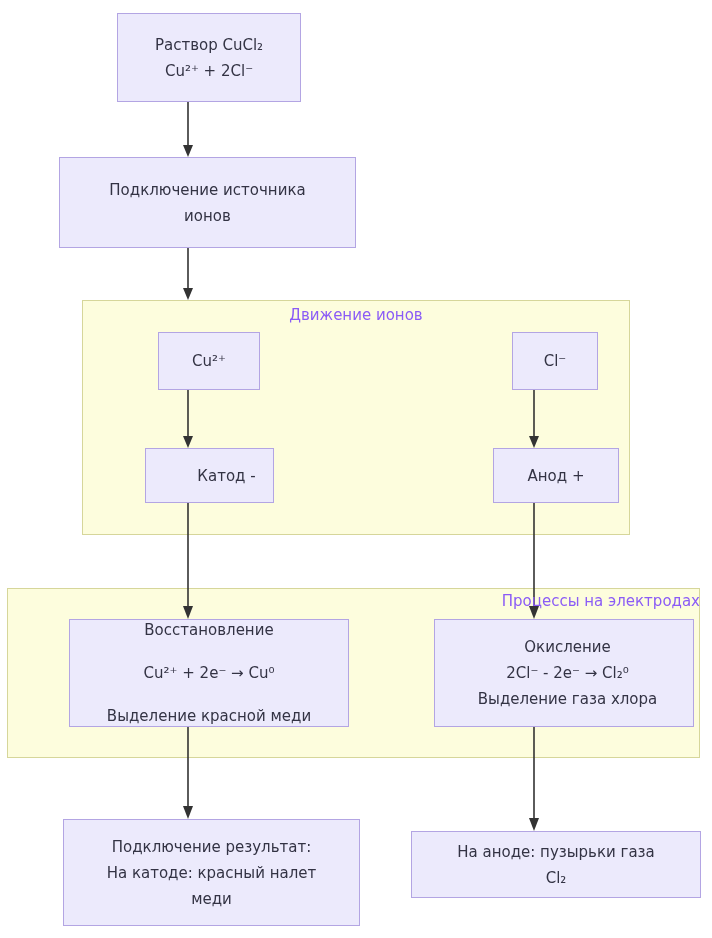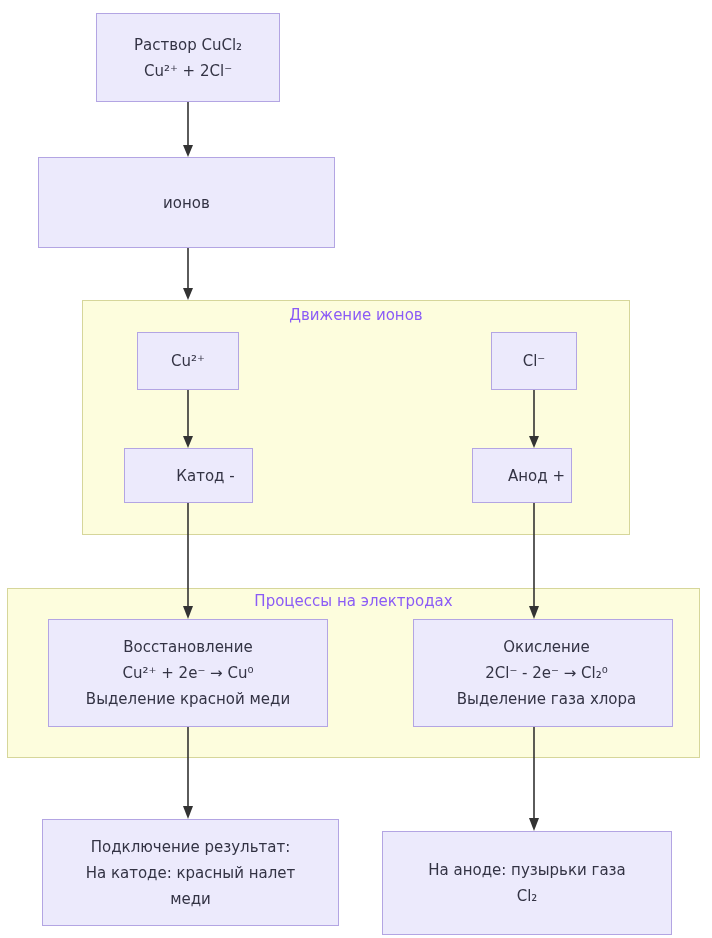--- a/index.html
+++ b/index.html
@@ -52,20 +52,21 @@
     display: flex;
     flex-direction: column;
     align-items: center;
     justify-content: center;
     text-align: center;
     font-size: 15px;
     line-height: 26px;
     color: #333344;
     z-index: 4;
     padding: 0 6px;
+    margin-left: 21px;
   }
   .node .ln {
     display: block;
     white-space: nowrap;
   }
   
   .edge {
     position: absolute;
     z-index: 2;
     overflow: visible;
@@ -80,21 +81,21 @@
 </style>
 </head>
 <body>
 
 <div id="canvas">
 
   <div class="group" style="left:82px; top:300px; width:548px; height:235px;"></div>
   <div class="group-title" style="left:82px; width:548px; top:306px;">Движение ионов</div>
 
   <div class="group" style="left:7px; top:588px; width:693px; height:170px;"></div>
-  <div class="group-title" style="left:7px; width:693px; top:592px;">Процессы на электродах</div>
+  <div class="group-title" style="left:7px; width:693px; top:592px;text-align:right;">Процессы на электродах</div>
 
   <svg class="edge" style="left:0; top:0;" width="712" height="938">
 
     <line x1="188" y1="102" x2="188" y2="148"></line>
     <polygon points="188,157 183,145 193,145"></polygon>
 
     <line x1="188" y1="248" x2="188" y2="291"></line>
     <polygon points="188,300 183,288 193,288"></polygon>
 
     <line x1="188" y1="390" x2="188" y2="439"></line>
@@ -115,55 +116,56 @@
     <line x1="534" y1="727" x2="534" y2="821"></line>
     <polygon points="534,831 529,818 539,818"></polygon>
   </svg>
 
   <div class="node" style="left:96px; top:13px; width:184px; height:89px;">
     <span class="ln">Раствор CuCl₂</span>
     <span class="ln">Cu²⁺ + 2Cl⁻</span>
   </div>
 
   <div class="node" style="left:38px; top:157px; width:297px; height:91px;">
+    <span class="ln">Подключение источника</span>
     <span class="ln">ионов</span>
   </div>
 
   <div class="node" style="left:491px; top:332px; width:86px; height:58px;">
     <span class="ln">Cl⁻</span>
   </div>
 
   <div class="node" style="left:137px; top:332px; width:102px; height:58px;">
     <span class="ln">Cu²⁺</span>
   </div>
 
   <div class="node" style="left:124px; top:448px; width:129px; height:55px;padding-left:40px;">
     <span class="ln">Катод -</span>
   </div>
 
-  <div class="node" style="left:472px; top:448px; width:100px; height:55px;align-items:flex-end;">
+  <div class="node" style="left:472px; top:448px; width:126px; height:55px;">
     <span class="ln">Анод +</span>
   </div>
 
-  <div class="node" style="left:48px; top:619px; width:280px; height:108px;">
+  <div class="node" style="left:48px; top:619px; width:280px; height:108px;gap:17px;">
     <span class="ln">Восстановление</span>
     <span class="ln">Cu²⁺ + 2e⁻ → Cu⁰</span>
     <span class="ln">Выделение красной меди</span>
   </div>
 
   <div class="node" style="left:413px; top:619px; width:260px; height:108px;padding-left:13px;">
     <span class="ln">Окисление</span>
     <span class="ln">2Cl⁻ - 2e⁻ → Cl₂⁰</span>
     <span class="ln">Выделение газа хлора</span>
   </div>
 
   <div class="node" style="left:42px; top:819px; width:297px; height:107px;">
     <span class="ln">Подключение результат:</span>
     <span class="ln">На катоде: красный налет</span>
     <span class="ln">меди</span>
   </div>
 
-  <div class="node" style="left:382px; top:831px; width:290px; height:104px;">
+  <div class="node" style="left:390px; top:831px; width:290px; height:67px;">
     <span class="ln">На аноде: пузырьки газа</span>
     <span class="ln">Cl₂</span>
   </div>
 
 </div>
 
 </body></html>

